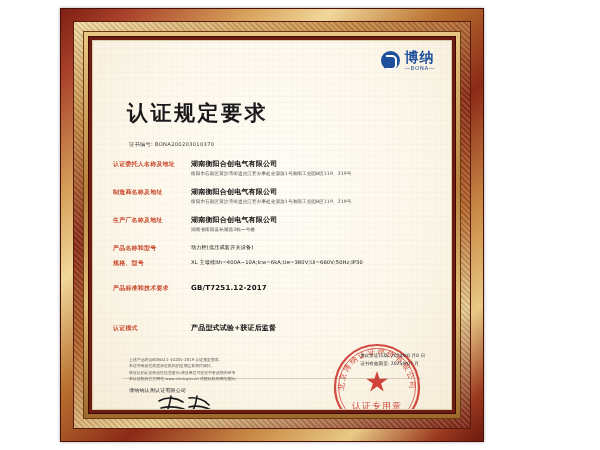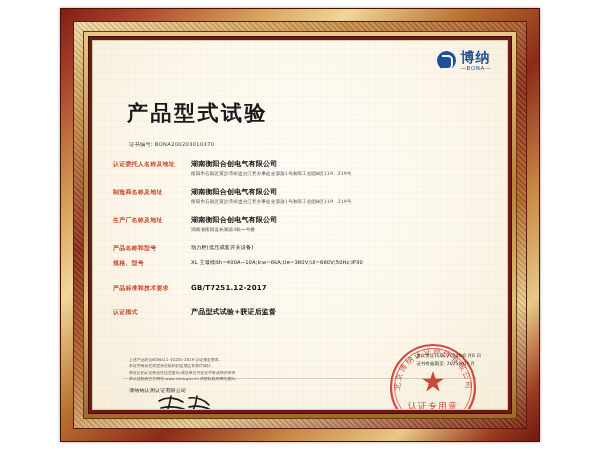--- a/index.html
+++ b/index.html
@@ -14,21 +14,21 @@
     position: relative;
     width: 600px; height: 450px;
     background: #ffffff;
     overflow: hidden;
   }
 
   
   .frame-outer {
     position: absolute;
     left: 60px; top: 8px;
-    width: 480px; height: 434px;
+    width: 424px; height: 434px;
     background:
       linear-gradient(135deg, #7e1f14 0%, #a8412a 8%, #d7a05a 22%, #f0d79a 32%,
                       #b8702f 45%, #8c2a18 58%, #c98a45 72%, #e8c985 84%,
                       #9b3a20 94%, #6d1a10 100%);
     border: 1px solid #4a1108;
     box-shadow: 0 0 3px rgba(0,0,0,.35);
   }
   .frame-bevel {
     position: absolute;
     left: 12px; top: 12px; right: 12px; bottom: 12px;
@@ -209,21 +209,21 @@
     <div class="paper">
 
       <div class="logo">
         <div class="logo-mark"></div>
         <div class="logo-text">
           <div class="logo-cn">博纳</div>
           <div class="logo-en">—BONA—</div>
         </div>
       </div>
 
-      <div class="title">产品型式试验</div>
+      <div class="title">认证规定要求</div>
 
       <div class="cert-no">
         <span>证书编号:</span>
         <span>BONA200203010370</span>
       </div>
 
       <div class="fields">
 
         <div class="row">
           <div class="row-label">认证委托人名称及地址</div>
@@ -263,21 +263,21 @@
           </div>
         </div>
 
         <div class="row" style="margin-top:16px">
           <div class="row-label">产品标准和技术要求</div>
           <div class="row-value">
             <div class="v-main">GB/T7251.12-2017</div>
           </div>
         </div>
 
-        <div class="row" style="margin-top:14px">
+        <div class="row" style="margin-top:30px">
           <div class="row-label">认证模式</div>
           <div class="row-value">
             <div class="v-main">产品型式试验+获证后监督</div>
           </div>
         </div>
 
       </div>
 
       <div class="footnote">
         <div>上述产品符合BONA11-4G201-2019 认证规定要求。</div>

